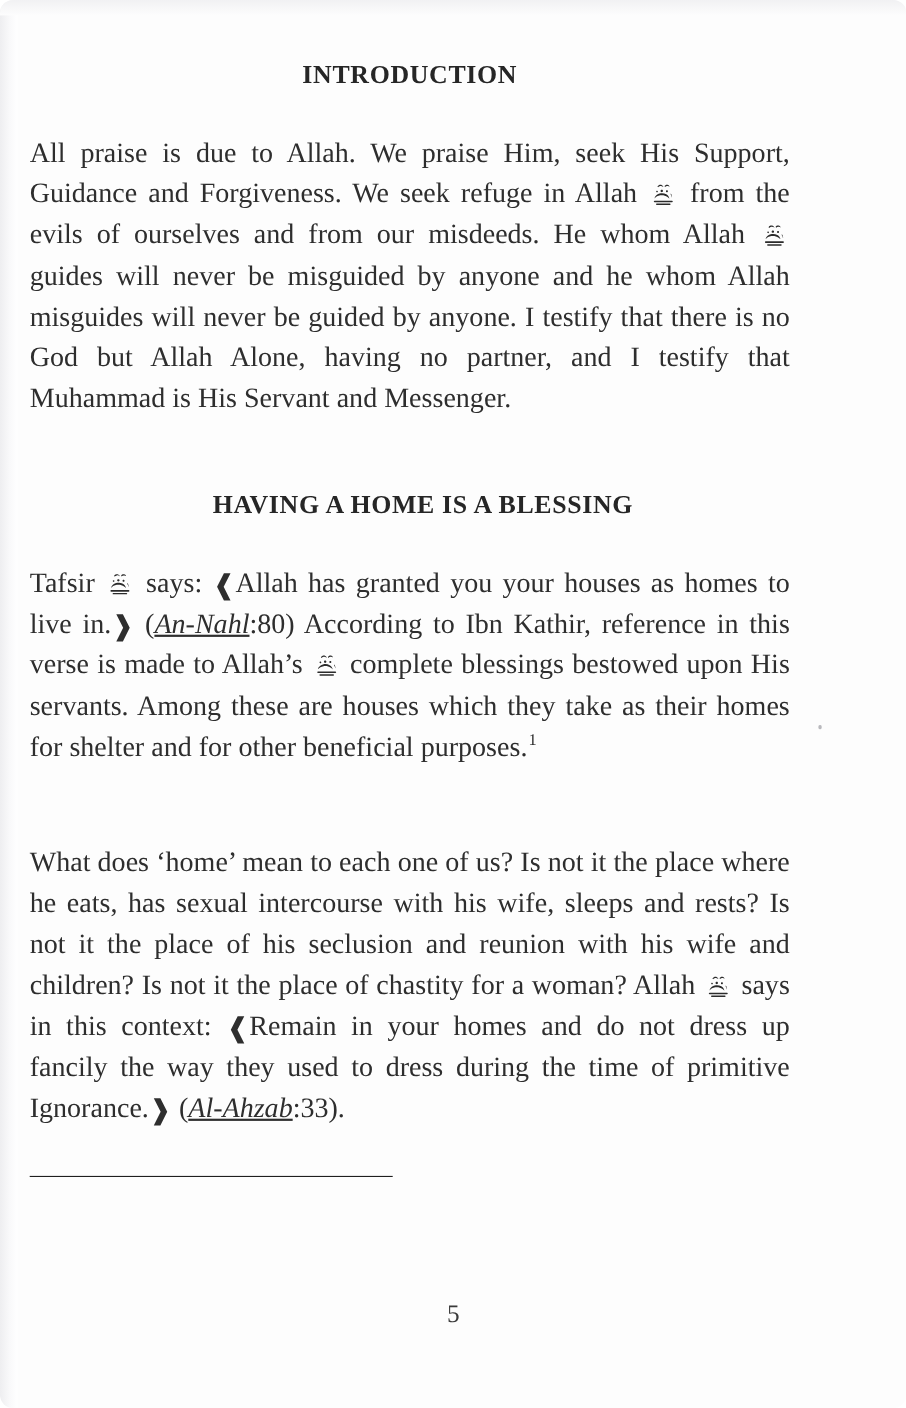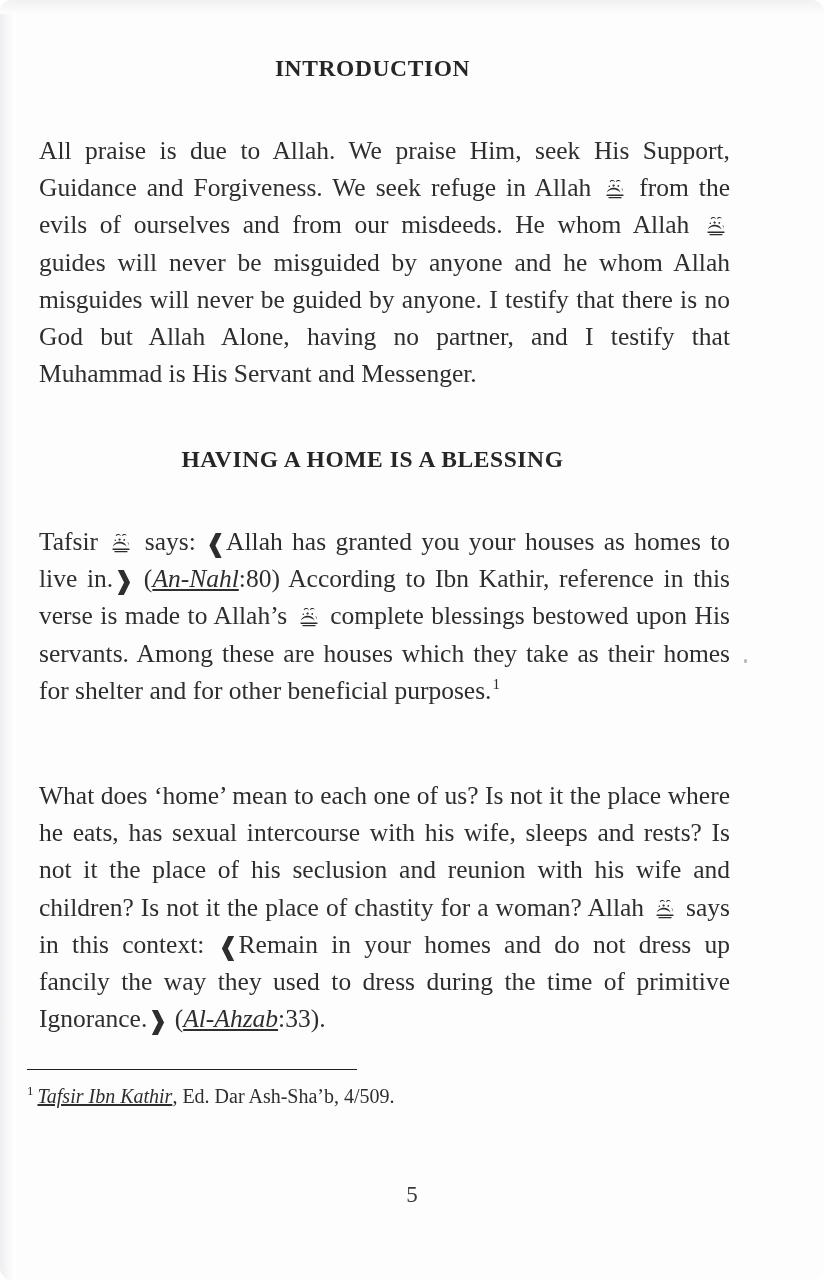--- a/index.html
+++ b/index.html
@@ -62,32 +62,32 @@
 
   .heading-intro {
     position: absolute;
     left: 0;
     top: 55px;
     width: 691px;
   }
 
   .heading-section {
     position: absolute;
-    left: 0;
+    left: 12px;
     top: 446px;
     width: 691px;
     font-size: 22px;
     letter-spacing: 0.3px;
   }
 
   p.body-par {
     position: absolute;
     left: 0;
     width: 691px;
-    margin: 12px;
+    margin: 0;
     font-size: 25.5px;
     line-height: 37.2px;
     text-align: justify;
     text-justify: inter-word;
     color: #2e2e2e;
   }
 
   .par-1 { top: 120px; }
   .par-2 { top: 511px; }
   .par-3 { top: 765px; }
@@ -236,17 +236,16 @@
               <path d="M14.3 7c.5 0 .9.4.9.9s-.4.9-.9.9-.9-.4-.9-.9.4-.9.9-.9z"></path>
               <path d="M5.3 7.4c.5 0 .8.4.8.8s-.4.8-.8.8-.8-.4-.8-.8.4-.8.8-.8z"></path>
               <path d="M17.6 10.7c.7.8 1.1 1.8 1.2 2.9.1-.1.1-.2.1-.4.1-1.2-.3-2.3-1.1-3.2l-.2.7z"></path>
             </g>
           </svg></span><span> says in this context: </span><span class="qbracket">❰</span><span>Remain in your homes and do not dress up fancily the way they used to dress during the time of primitive Ignorance.</span><span class="qbracket">❱</span><span> (</span><span class="italic">Al-Ahzab</span><span>:33).</span></p>
 
   </div>
 
   <div class="footnote-rule"></div>
 
-  <div class="footnote"><sup>1</sup><span class="italic">Tafsir Ibn Kathir</span><span>, Ed. Dar Ash-Sha’b, 4/509.</span></div>
 
   <div class="page-number">5</div>
 
 </div>
 
 </body></html>

